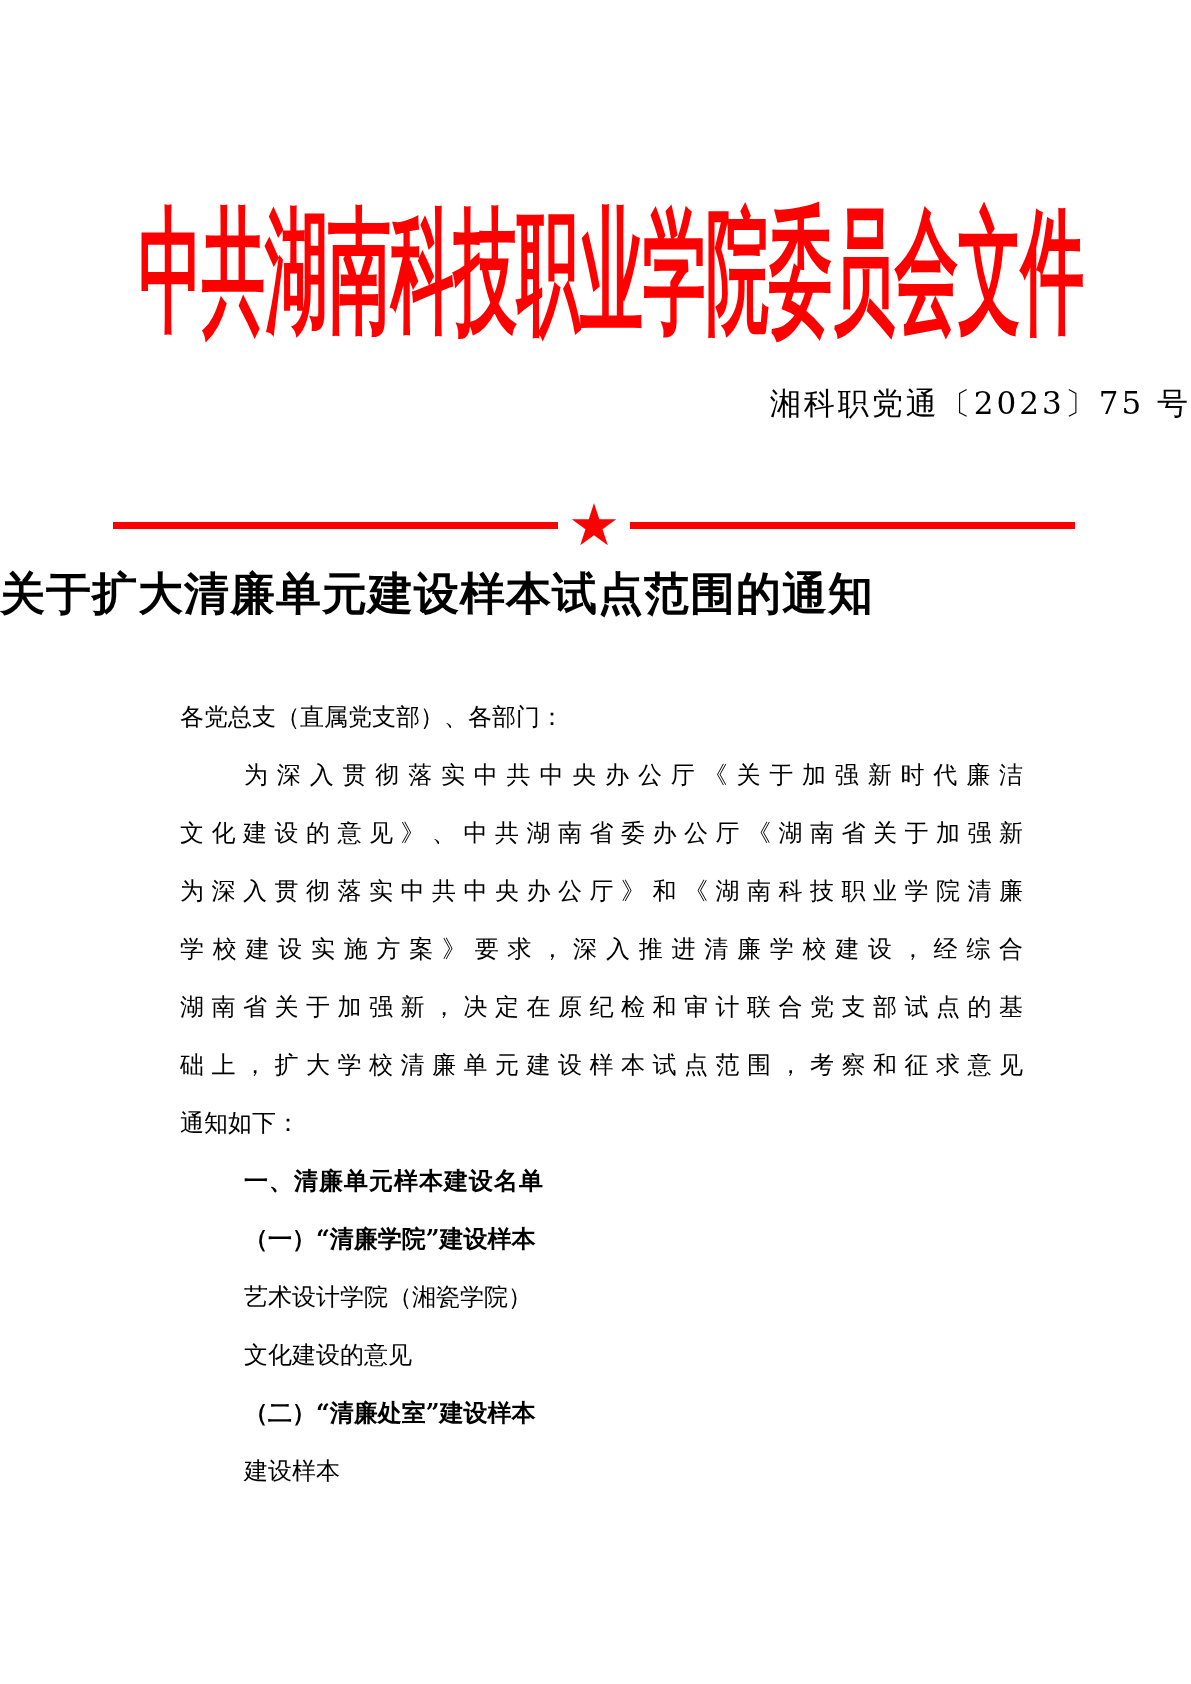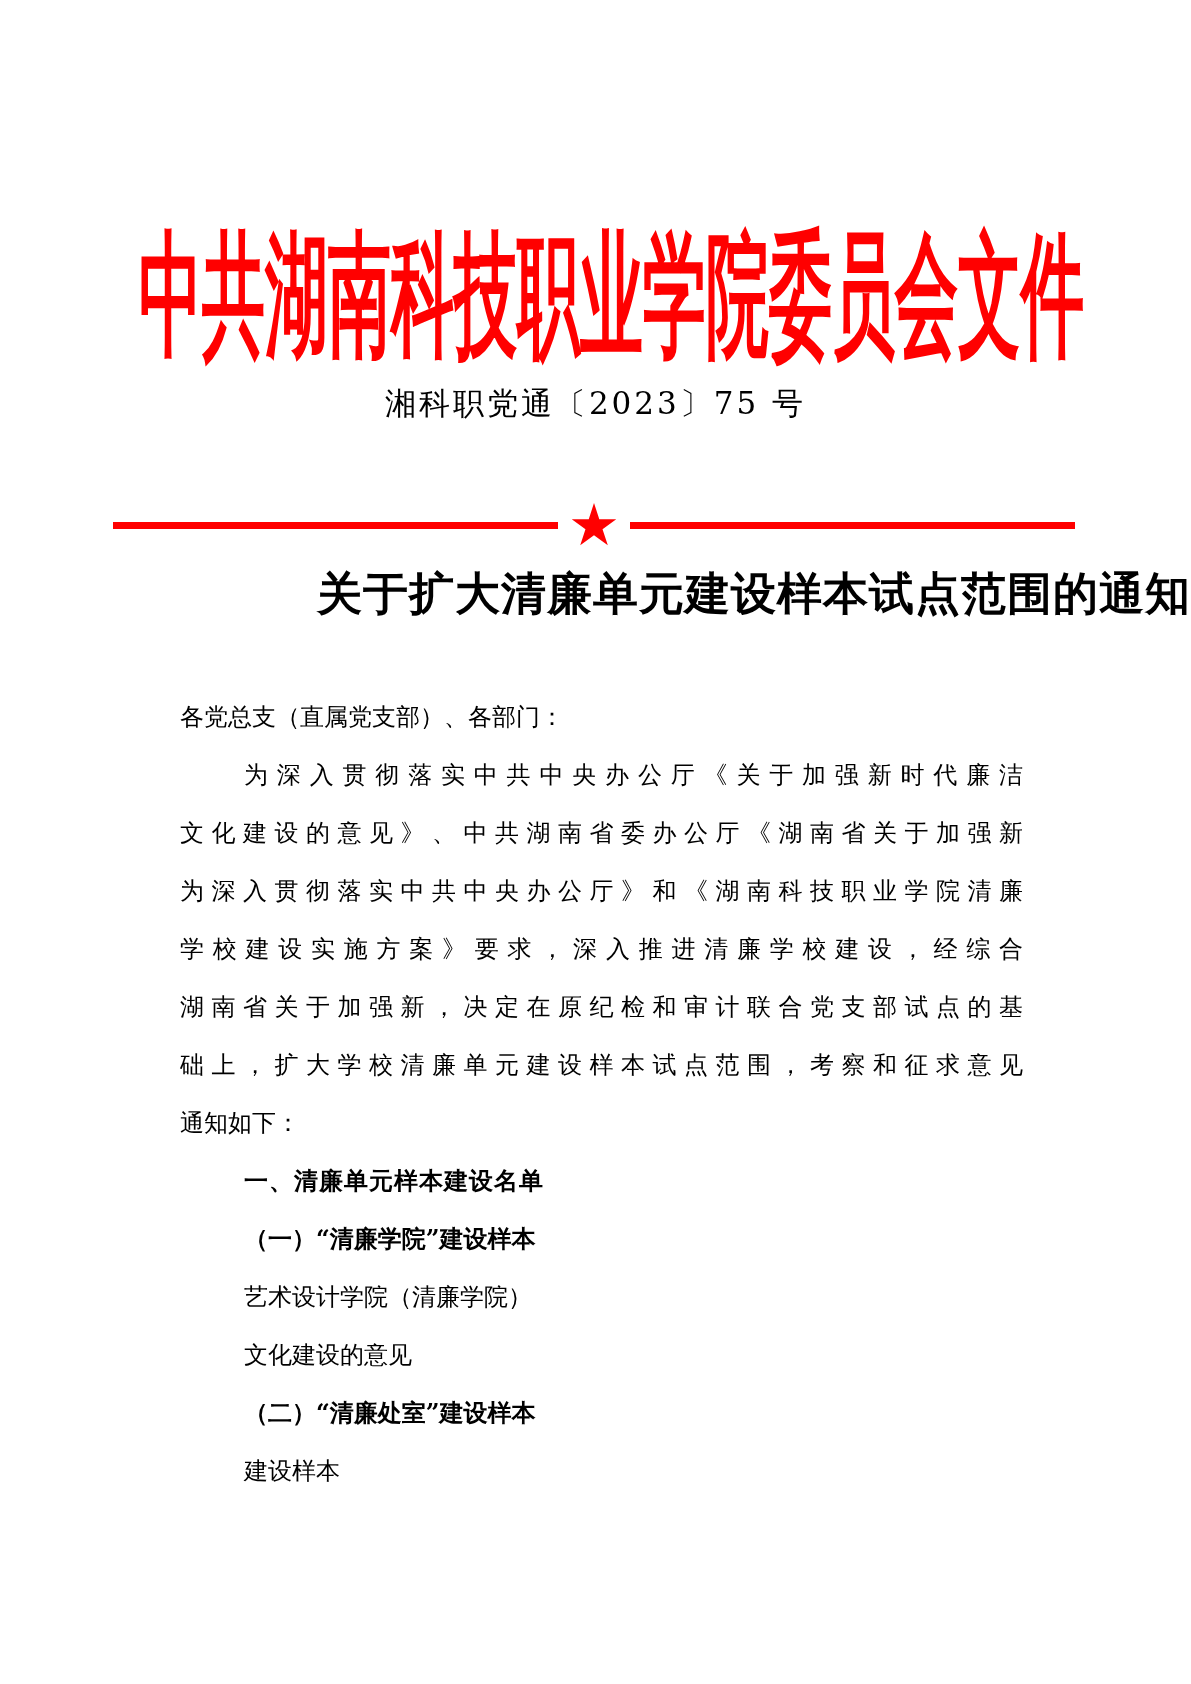--- a/index.html
+++ b/index.html
@@ -11,50 +11,50 @@
     color:var(--ink);
     font-family:"DejaVu Serif","Liberation Serif",serif;
     position:relative;
     overflow:hidden;
   }
   .page { position:absolute; inset:0; background:var(--paper); }
 
   
   .banner {
     position:absolute; top:206px; left:0; width:100%; height:134px;
-    display:flex; align-items:flex-end; justify-content:center;padding-left:32px;
+    display:flex; align-items:center; justify-content:center;padding-left:32px;
   }
   .banner .banner-text {
     font-size:63px; font-weight:bold; color:var(--red);
     white-space:nowrap; letter-spacing:0px;
     transform:scaleY(2.15);
   }
 
   
   .docnum {
     position:absolute; top:383px; left:0; width:100%;
-    text-align:center; font-size:31px; letter-spacing:3px;
+    text-align:right; font-size:31px; letter-spacing:3px;
     color:var(--ink); white-space:nowrap;
   }
 
   
   .sep {
     position:absolute; top:496px; left:113px; width:962px; height:58px;
     display:flex; align-items:center;
   }
   .sep .bar { flex:1; height:7px; background:var(--red); }
   .sep .star {
     color:var(--red); font-size:58px; line-height:58px;
     margin:0 10px; font-family:"DejaVu Sans","Liberation Sans",sans-serif;
   }
 
   
   .doc-title {
     position:absolute; top:564px; left:0; width:100%;
-    text-align:right; font-size:45px; font-weight:bold;
+    text-align:left; font-size:45px; font-weight:bold;
     letter-spacing:1px; white-space:nowrap; color:var(--ink);
   }
 
   
   .doc-body {
     position:absolute; top:688px; left:180px; width:843px;
     font-size:24px; color:var(--ink);
   }
   .ln { height:58px; line-height:58px; }
   .ln.ind { text-indent:64px; }
@@ -88,19 +88,19 @@
     <div class="ln">各党总支（直属党支部）、各部门：</div>
     <div class="ln ind just">为深入贯彻落实中共中央办公厅《关于加强新时代廉洁</div>
     <div class="ln just">文化建设的意见》、中共湖南省委办公厅《湖南省关于加强新</div>
     <div class="ln just">为深入贯彻落实中共中央办公厅》和《湖南科技职业学院清廉</div>
     <div class="ln just">学校建设实施方案》要求，深入推进清廉学校建设，经综合</div>
     <div class="ln just">湖南省关于加强新，决定在原纪检和审计联合党支部试点的基</div>
     <div class="ln just">础上，扩大学校清廉单元建设样本试点范围，考察和征求意见</div>
     <div class="ln">通知如下：</div>
     <div class="ln ind hei">一、清廉单元样本建设名单</div>
     <div class="ln ind kai">（一）“清廉学院”建设样本</div>
-    <div class="ln ind">艺术设计学院（清廉学院）</div>
+    <div class="ln ind">艺术设计学院（湘瓷学院）</div>
     <div class="ln ind">文化建设的意见</div>
     <div class="ln ind kai">（二）“清廉处室”建设样本</div>
     <div class="ln ind">建设样本</div>
   </div>
 
 </div>
 
 </body></html>

